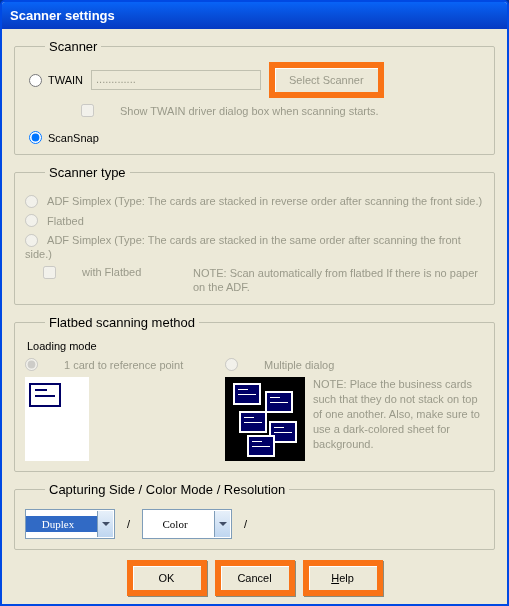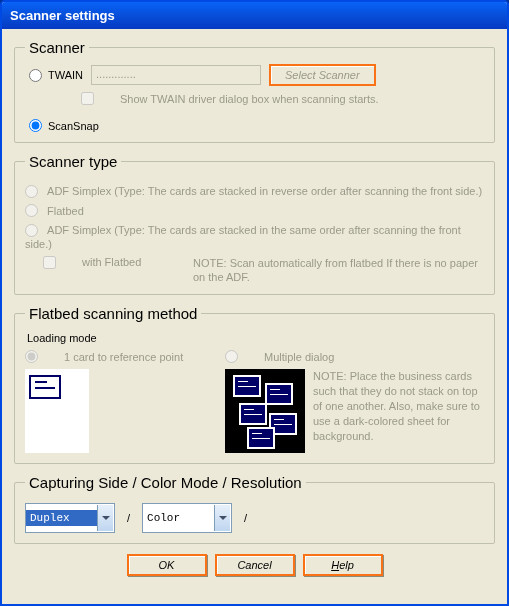--- a/index.html
+++ b/index.html
@@ -31,21 +31,22 @@
   fieldset.groupbox {
     border: 1px solid #C0C0B0;
     border-radius: 2px;
     margin: 0 0 10px 0;
     padding: 8px 10px 10px 10px;
     position: relative;
   }
   fieldset.groupbox > legend {
     padding: 0 4px;
     color: #000;
-    font-size: 15px;
+    font-size: 13px;
+    margin-left: 20px;
   }
   .row { display: flex; align-items: center; }
   .disabled, .disabled * { color: #9A9A8A !important; gap: 20px; }
   input[type="radio"], input[type="checkbox"] {
     margin: 0 6px 0 0;
     vertical-align: middle;
   }
   label { vertical-align: middle; }
   .twain-row { margin-bottom: 6px; }
   .twain-box {
@@ -55,29 +56,28 @@
     border: 1px solid #C0C0B0;
     background: #ECE9D8;
     margin: 0 8px 0 2px;
     padding: 2px 4px;
     color: #9A9A8A;
     overflow: hidden;
     white-space: nowrap;
   }
   .btn {
     box-sizing: border-box;
-    height: 22px;
-    border: 2px solid #f97316;
+    height: 36px;
+    border: 6px solid #f97316;
     background: #ECE9D8;
     padding: 0 14px;
     font-family: inherit;
     font-size: 11px;
     box-shadow: inset 1px 1px 0 #fff, 1px 1px 0 #8B8B7A;
     cursor: pointer;
-    font-style: italic;
   }
   .btn.disabled-btn {
     color: #9A9A8A;
     box-shadow: inset 1px 1px 0 #fff;
   }
   .indent { margin-left: 22px; }
   .radio-line { margin: 6px 0; }
   .note-text { color: #9A9A8A; line-height: 1.3; }
   .wf-row { display: flex; align-items: flex-start; margin-top: 6px; }
   .wf-col1 { width: 130px; display:flex; align-items:center;}
@@ -111,26 +111,27 @@
   .mini-card::before{top:4px; width:10px;}
   .mini-card::after{top:9px;}
   .help-text { line-height: 1.35; }
   
   .select-row { display: flex; align-items: center; gap: 6px; margin-top: 4px; }
   .select {
     box-sizing: border-box;
     height: 30px;
     border: 1px solid #7F9DB9;
     background: #fff;
-    font-family: Liberation Mono, monospace;
+    font-family: Liberation Serif, serif;
     font-size: 11px;
     display: inline-flex;
     align-items: center;
     position: relative;
     padding: 0;
+    text-align: center;
   }
   .select .sel-text {
     padding: 2px 18px 2px 4px;
     min-width: 56px;
   }
   .select .sel-arrow {
     position: absolute; right: 1px; top: 1px; bottom: 1px; width: 15px;
     background: linear-gradient(#E7F0FA,#BFD6F0);
     border-left: 1px solid #7F9DB9;
     display:flex; align-items:center; justify-content:center;

